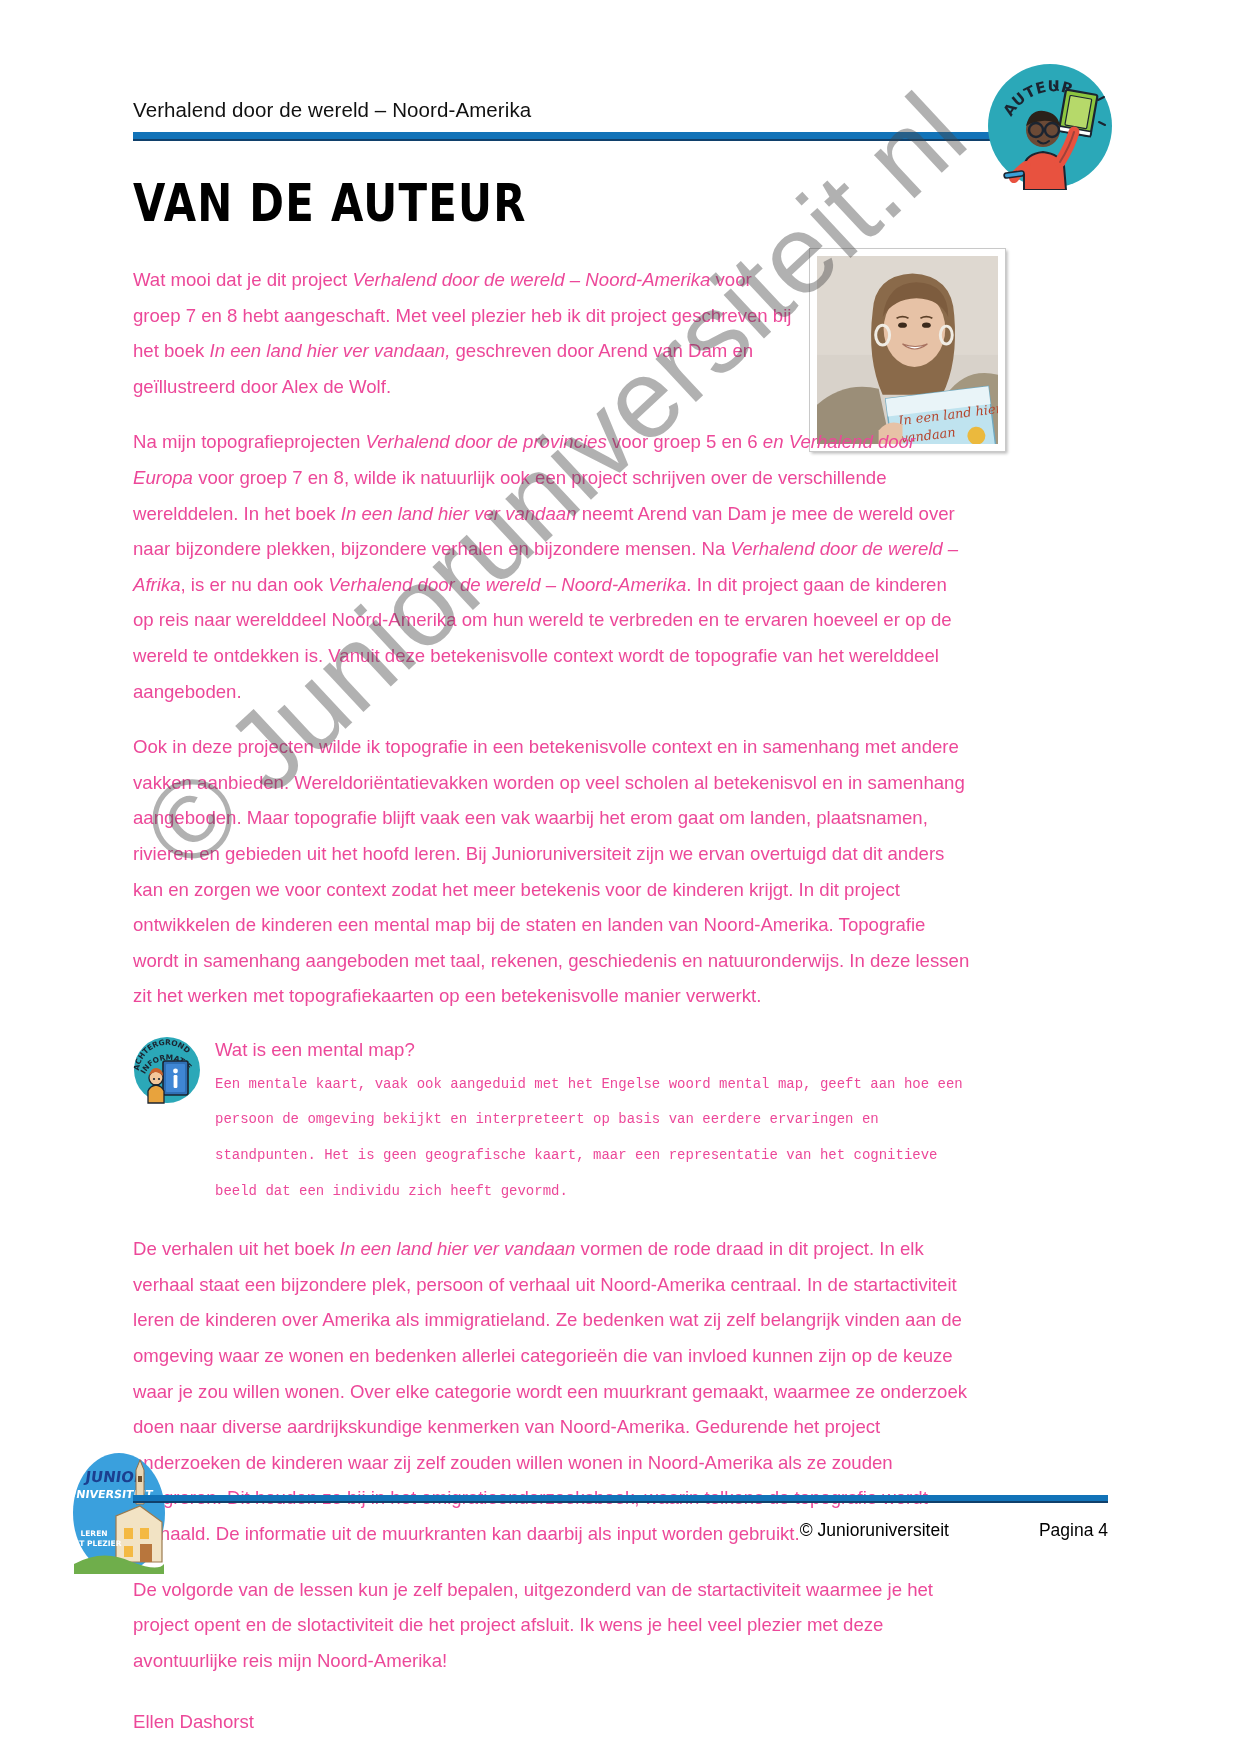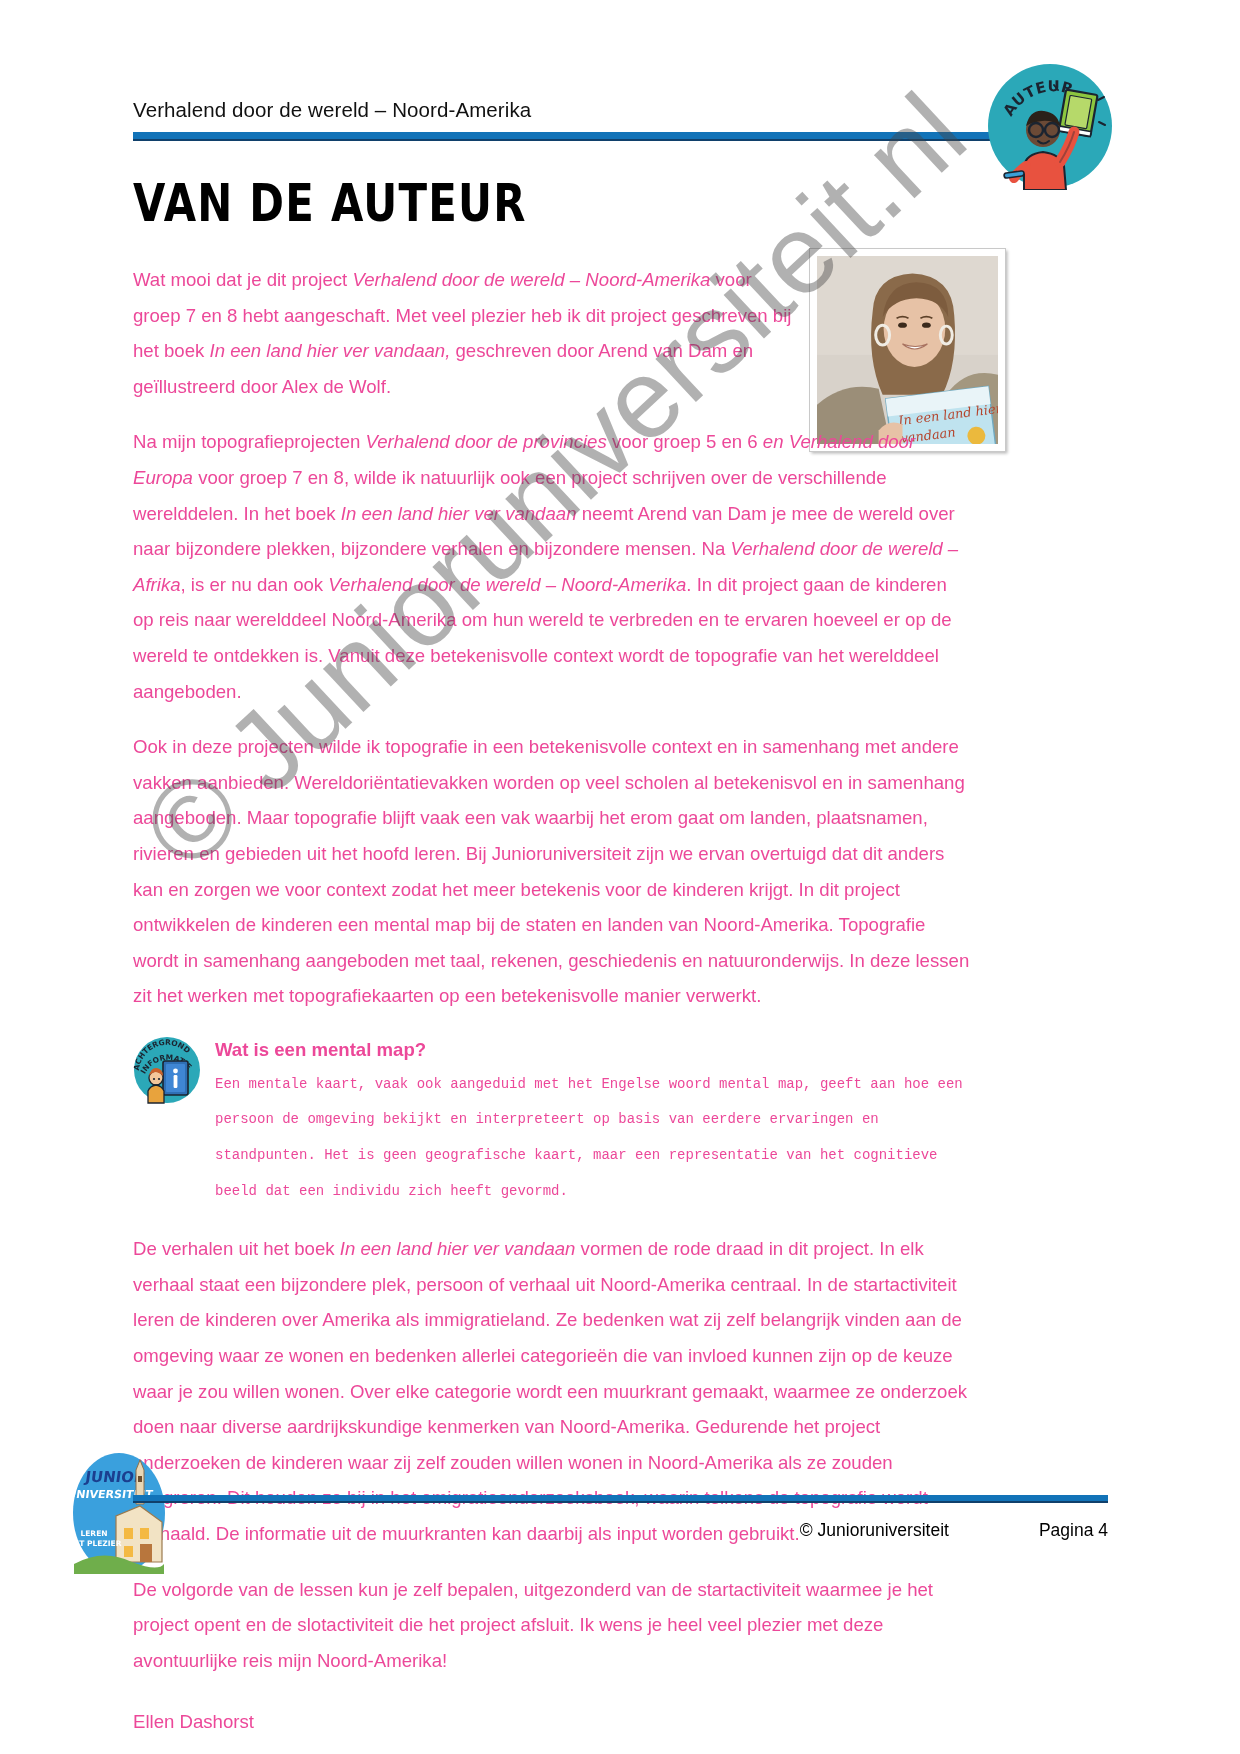--- a/index.html
+++ b/index.html
@@ -125,21 +125,21 @@
   }
   .infobox-icon {
     position: absolute;
     left: 0px;
     top: 2px;
     width: 68px;
     height: 68px;
   }
   .infobox-icon svg { display: block; }
   .infobox-title {
-    font-weight: 700;
+    font-weight: 400;
     font-size: 18.6px;
     line-height: 32px;
     margin: 0 0 1px 0;
   }
   .infobox-body {
     font-size: 14px;
     line-height: 35.6px;
     margin: 0;
     font-family: Liberation Mono, monospace;
   }

